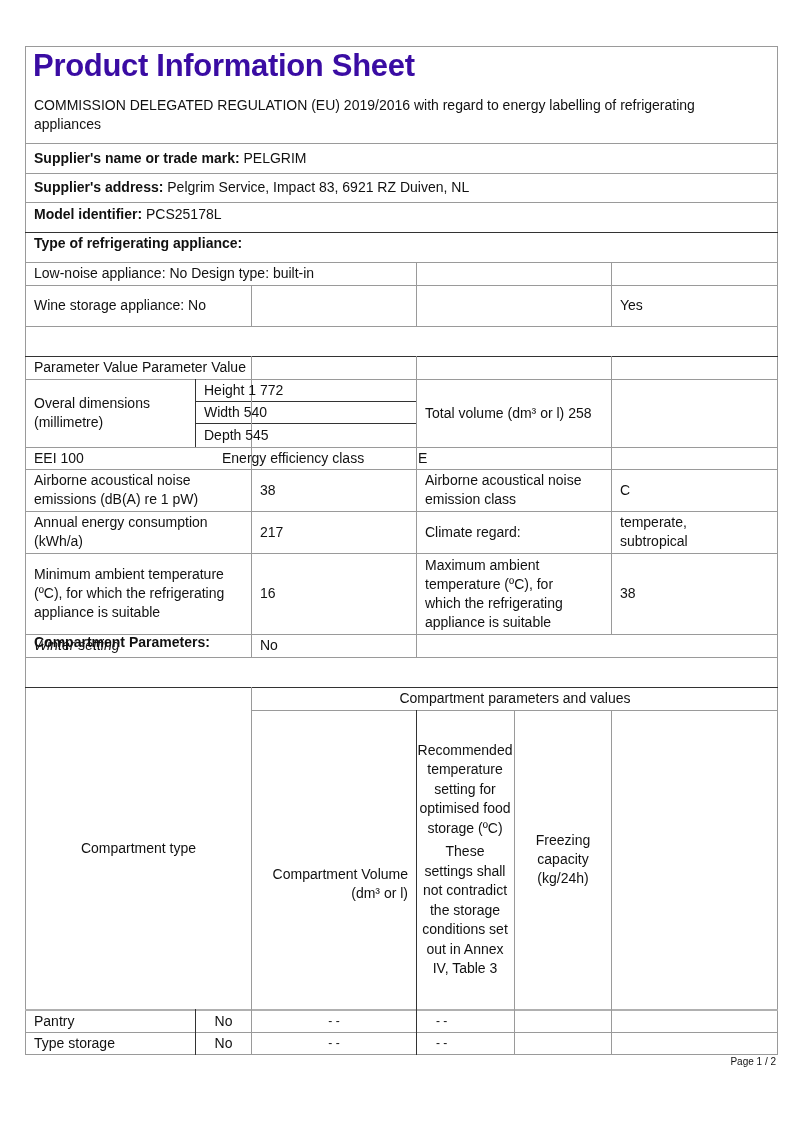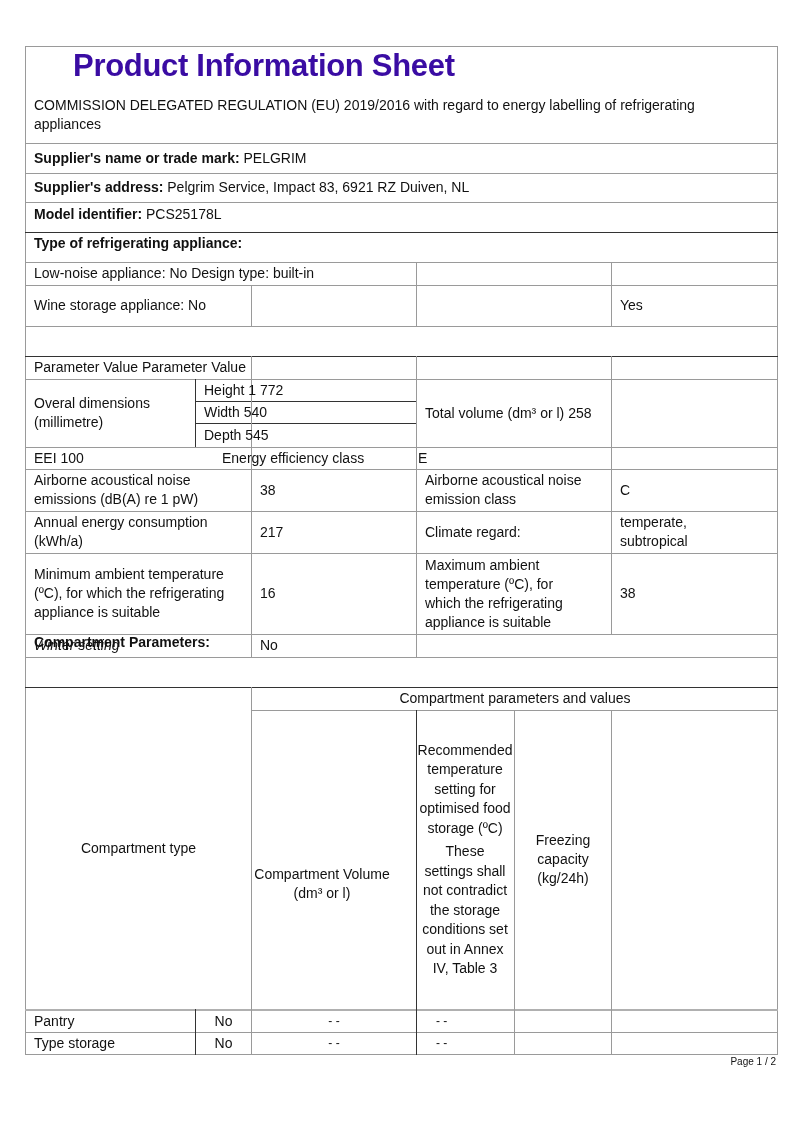--- a/index.html
+++ b/index.html
@@ -9,21 +9,21 @@
     .box { position:absolute; box-sizing:border-box; }
     .cell { position:absolute; box-sizing:border-box; font-size:14px; line-height:19px;
       padding:0 8px; display:flex; align-items:center; overflow:visible; white-space:nowrap; }
     .cell.wrap { white-space:normal; }
     .cell.center { justify-content:center; text-align:center; }
     .hl { position:absolute; height:0; border-top:1px solid #9a9a9a; }
     .hl.dark { border-top:1px solid #333; }
     .vl { position:absolute; width:0; border-left:1px solid #9a9a9a; }
     .vl.dark { border-left:1px solid #333; }
     .title { position:absolute; left:33px; top:48px; font-size:31px; font-weight:bold;
-      color:#3a0ca3; letter-spacing:-0.3px; white-space:nowrap;margin-left:40px; }
+      color:#3a0ca3; letter-spacing:-0.3px; white-space:nowrap; }
     .subtitle { position:absolute; left:34px; top:96px; width:720px; font-size:14px; line-height:19px; }
     b.lbl { font-weight:bold; }
     .footer { position:absolute; right:26px; top:1056px; font-size:10px; color:#111; }
     .stack { display:block; text-align:center; white-space:normal; }
   </style>
 </head>
 <body>
 
 <div class="page">
 
@@ -116,21 +116,21 @@
   <div class="cell" style="left:612px;top:553px;width:166px;height:81px;">38</div>
 
   <div class="cell" style="left:26px;top:634px;width:225px;height:23px;font-style:italic;">Winter setting</div>
   <div class="cell" style="left:252px;top:634px;width:164px;height:23px;">No</div>
 
   <div class="cell" style="left:26px;top:631px;width:752px;height:22px;">
     <b class="lbl">Compartment Parameters:</b>
   </div>
   <div class="cell center" style="left:252px;top:687px;width:526px;height:23px;">Compartment parameters and values</div>
   <div class="cell center" style="left:26px;top:687px;width:225px;height:322px;">Compartment type</div>
-  <div class="cell center wrap" style="left:240px;top:710px;width:164px;height:347px;">Compartment Volume (dm³ or l)</div>
+  <div class="cell center wrap" style="left:252px;top:710px;width:164px;height:347px;text-align:right;">Compartment Volume (dm³ or l)</div>
   <div class="cell center wrap" style="left:410px;top:710px;width:110px;height:299px;padding:0;line-height:19.5px;">
     <div class="stack">
       <div style="padding:0 2px;">Recommended temperature setting for optimised food storage (ºC)</div>
       <div style="margin-top:4px;padding:0 10px;">These settings shall not contradict the storage conditions set out in Annex IV, Table 3</div>
     </div>
   </div>
   <div class="cell center wrap" style="left:515px;top:710px;width:96px;height:299px;">Freezing capacity (kg/24h)</div>
 
   <div>
     <div class="cell" style="left:26px;top:1010px;width:169px;height:22px;">Pantry</div>

